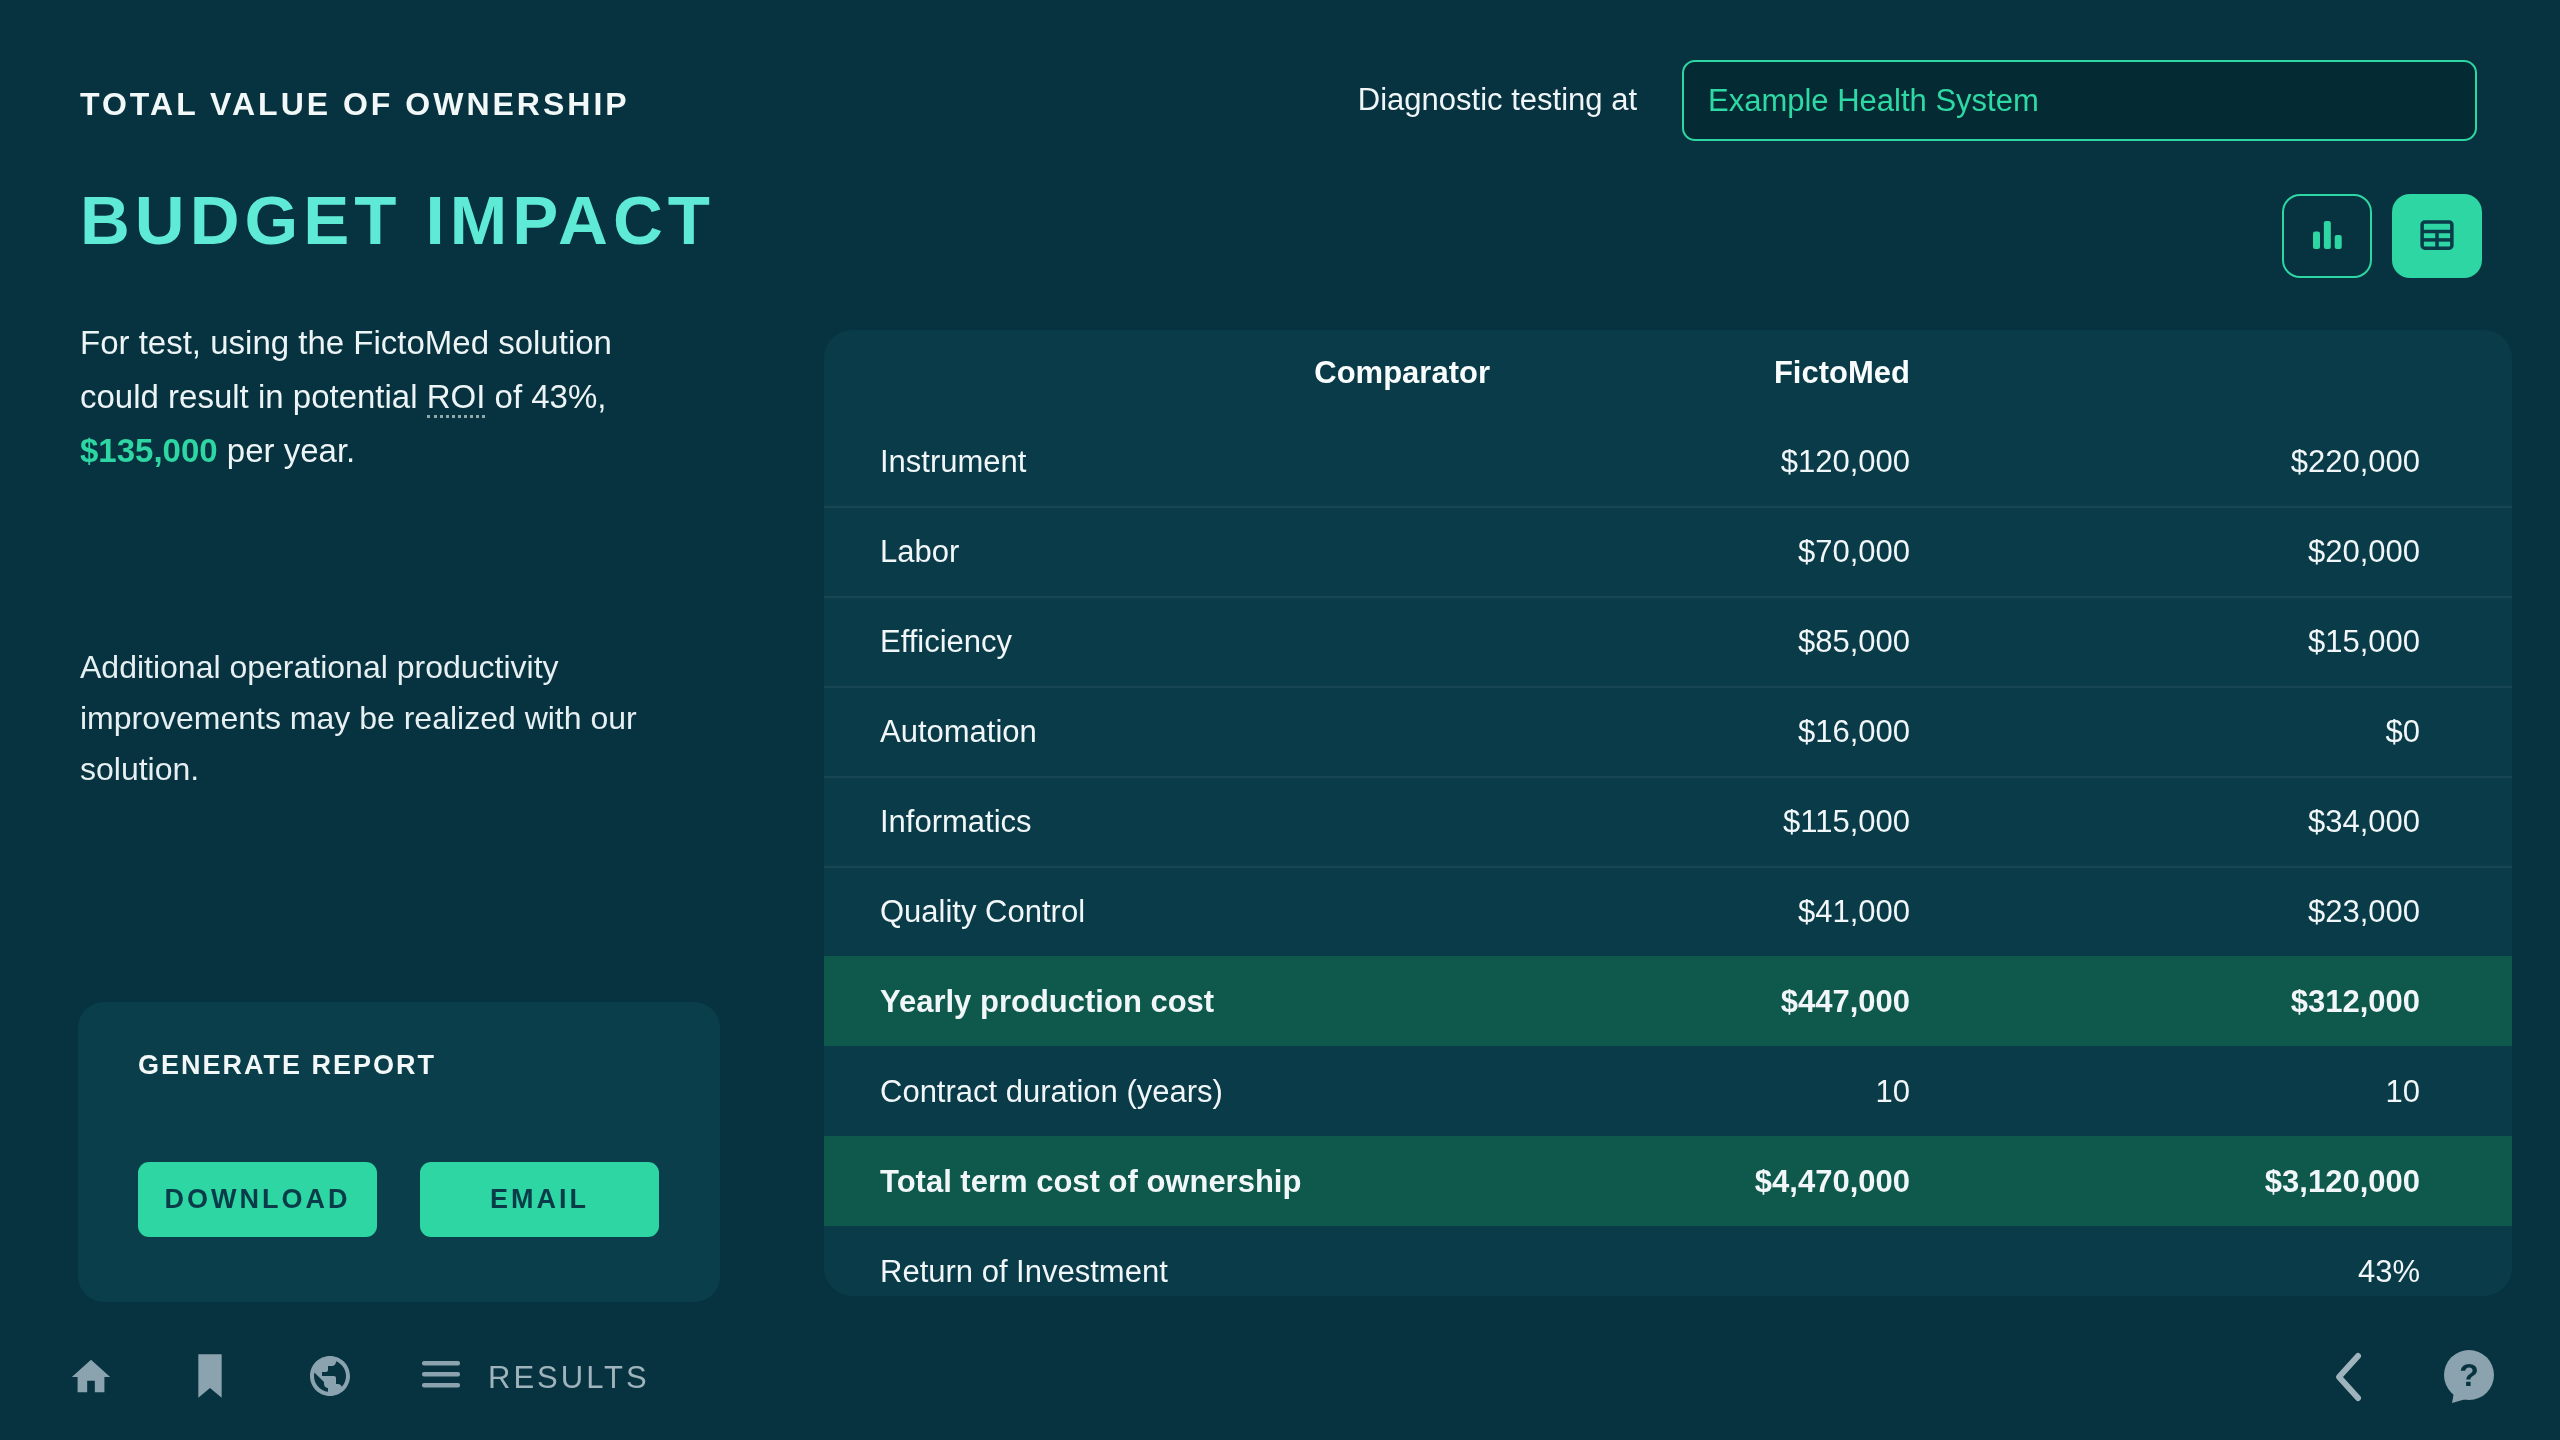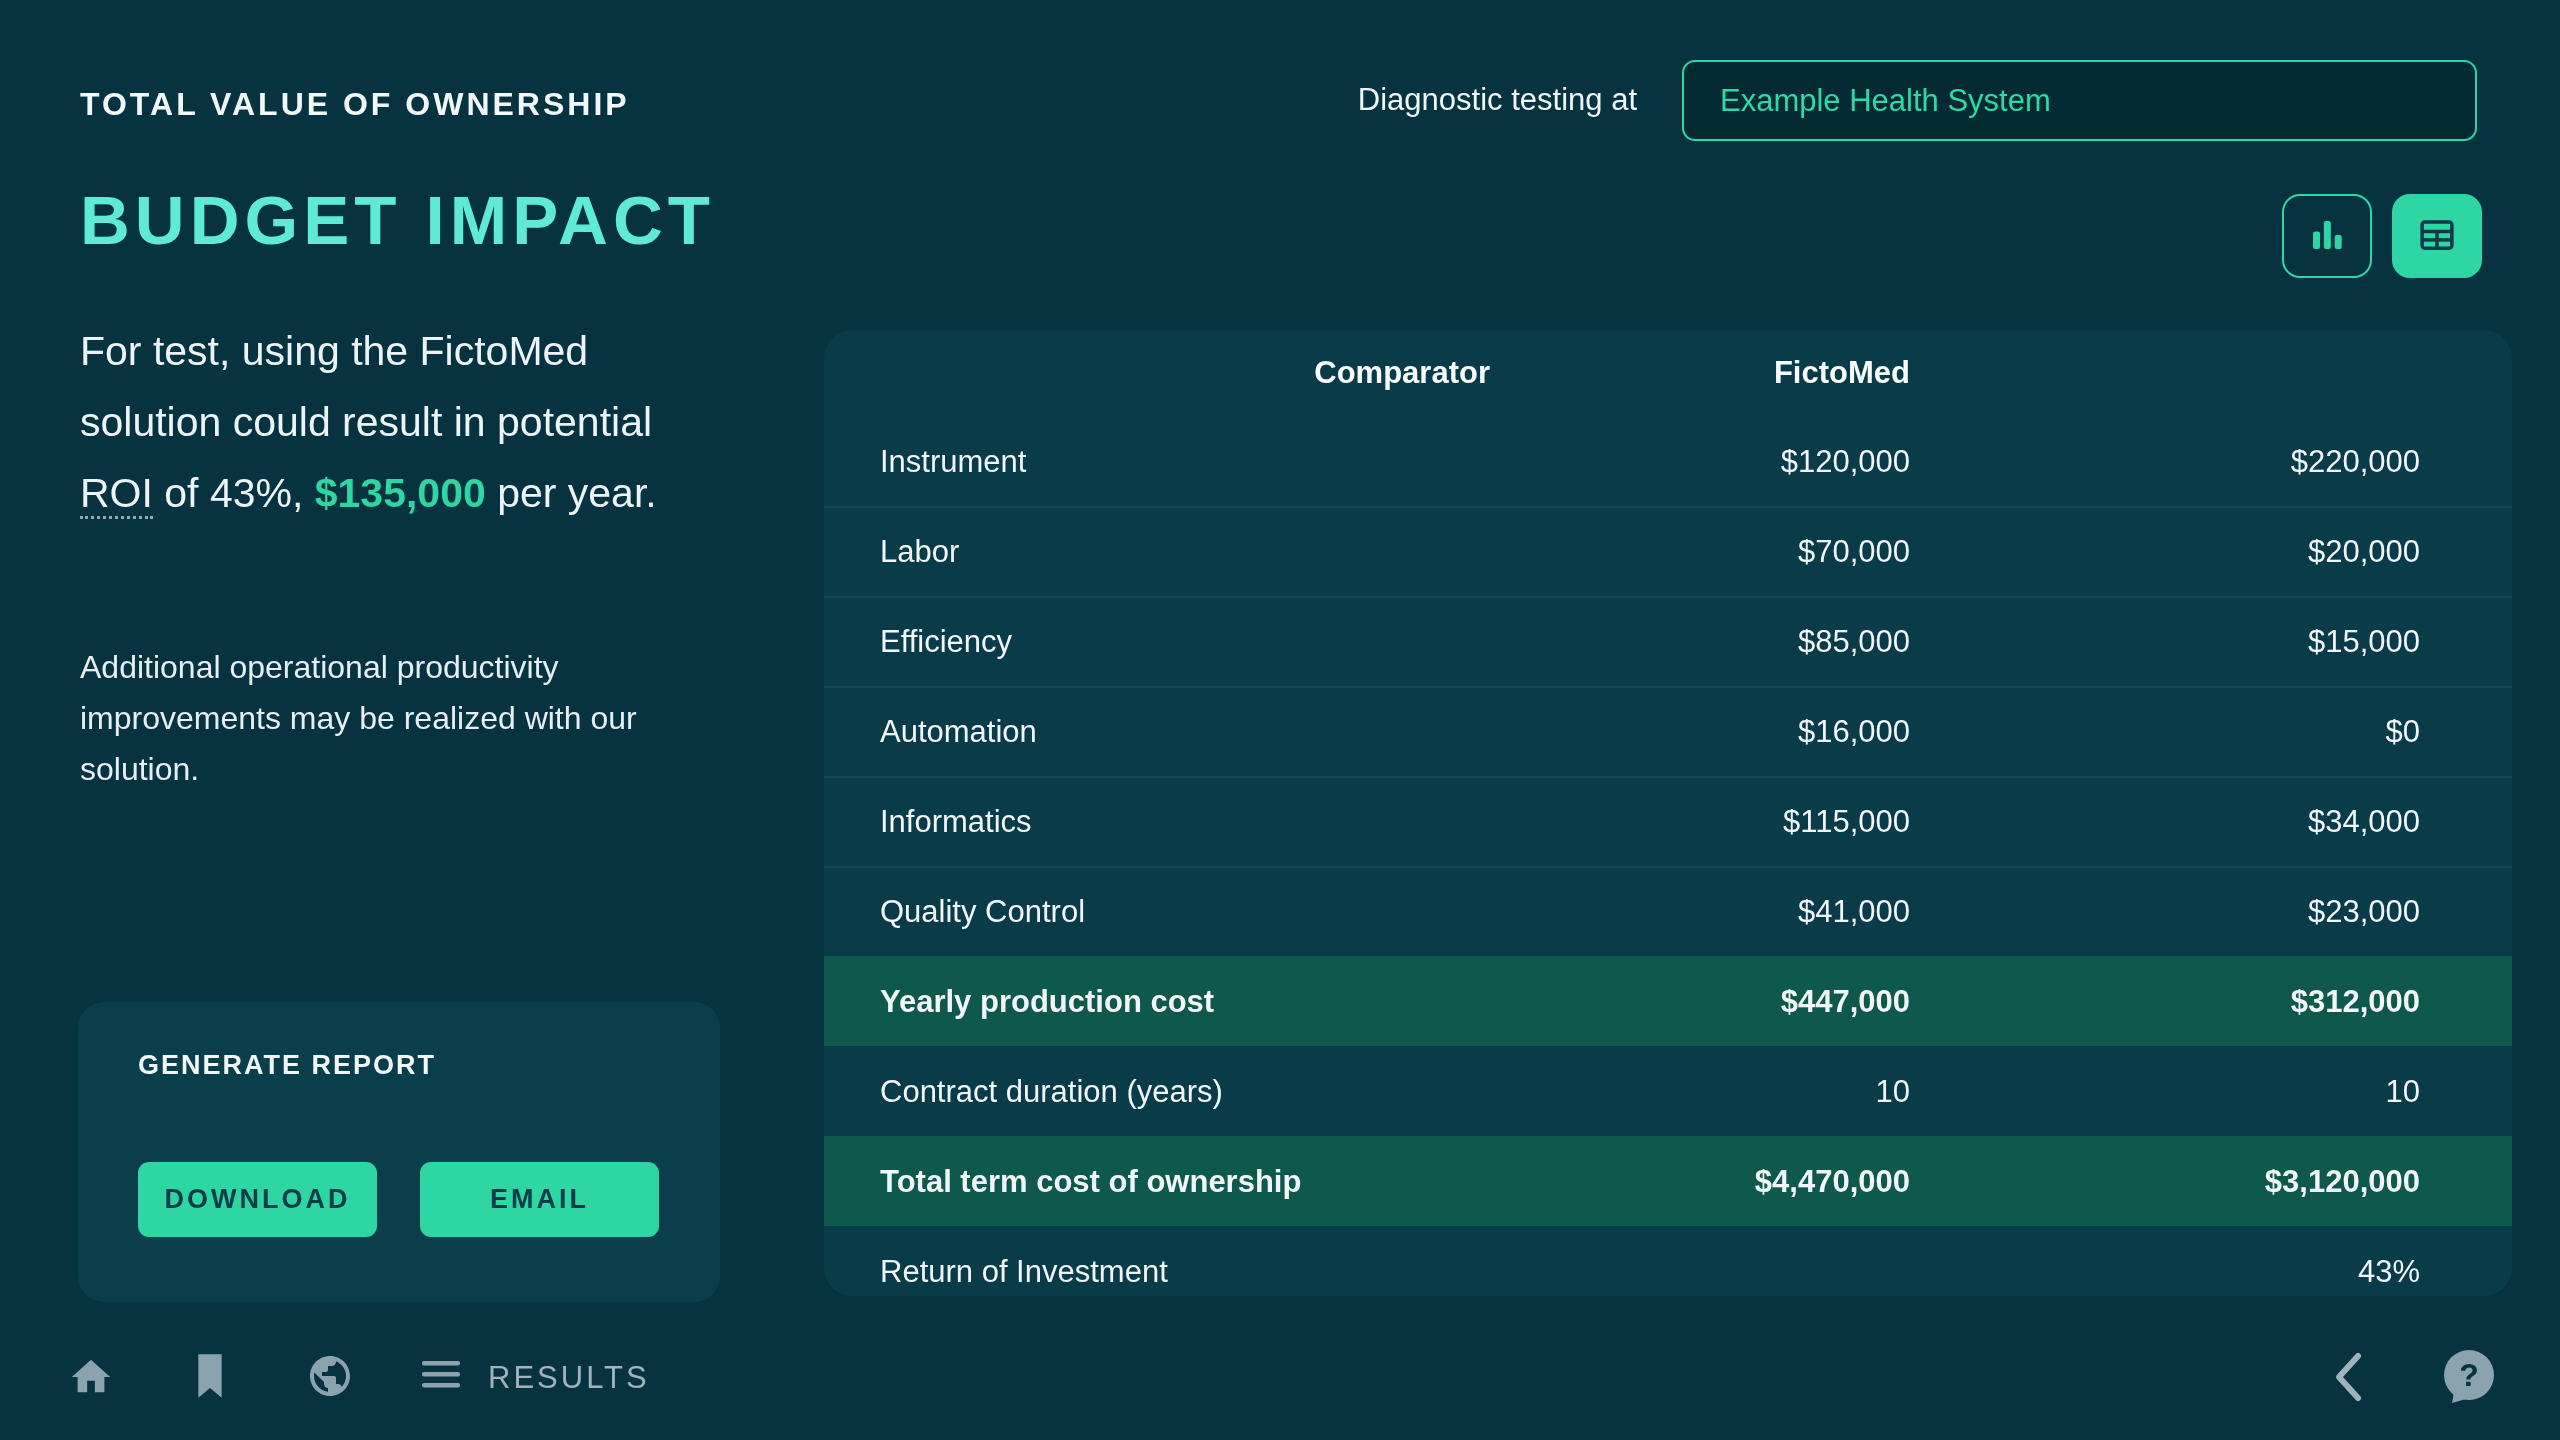--- a/index.html
+++ b/index.html
@@ -19,34 +19,34 @@
     font-size:69px;font-weight:700;letter-spacing:5px;color:#5eead4;
   }
   .hdr-label{
     position:absolute;top:82px;right:923px;
     font-size:31px;color:#F0F6F7;white-space:nowrap;
   }
   .facility-input{
     position:absolute;left:1682px;top:60px;width:795px;height:81px;
     box-sizing:border-box;background:rgba(3,30,39,0.45);
     border:2px solid #2DD6A2;border-radius:13px;
-    color:#2ED9A3;font-size:31px;padding:0 36px;outline:none;
+    color:#2ED9A3;font-size:31px;padding:0 24px;outline:none;
     font-family:"Liberation Sans","DejaVu Sans",sans-serif;
   }
   .toggle-btn{
     position:absolute;top:194px;width:90px;height:84px;border-radius:18px;
     display:flex;align-items:center;justify-content:center;cursor:pointer;
     box-sizing:border-box;border:none;background:transparent;
   }
   .toggle-chart{left:2282px;border:2px solid #2DD6A2;}
   .toggle-table{left:2392px;background:#2DD6A2;}
   
   .intro{
     position:absolute;left:80px;top:316px;width:600px;
-    font-size:41px;line-height:71px;color:#EDF4F6;
+    font-size:33px;line-height:54px;color:#EDF4F6;
   }
   .intro .roi-term{
     border-bottom:3px dotted rgba(240,246,247,0.6);cursor:help;
   }
   .intro .amount{color:#2DD6A2;font-weight:700;}
   .note{
     position:absolute;left:80px;top:642px;width:620px;
     font-size:32px;line-height:51px;color:#E6EFF2;
   }
   .report-card{

